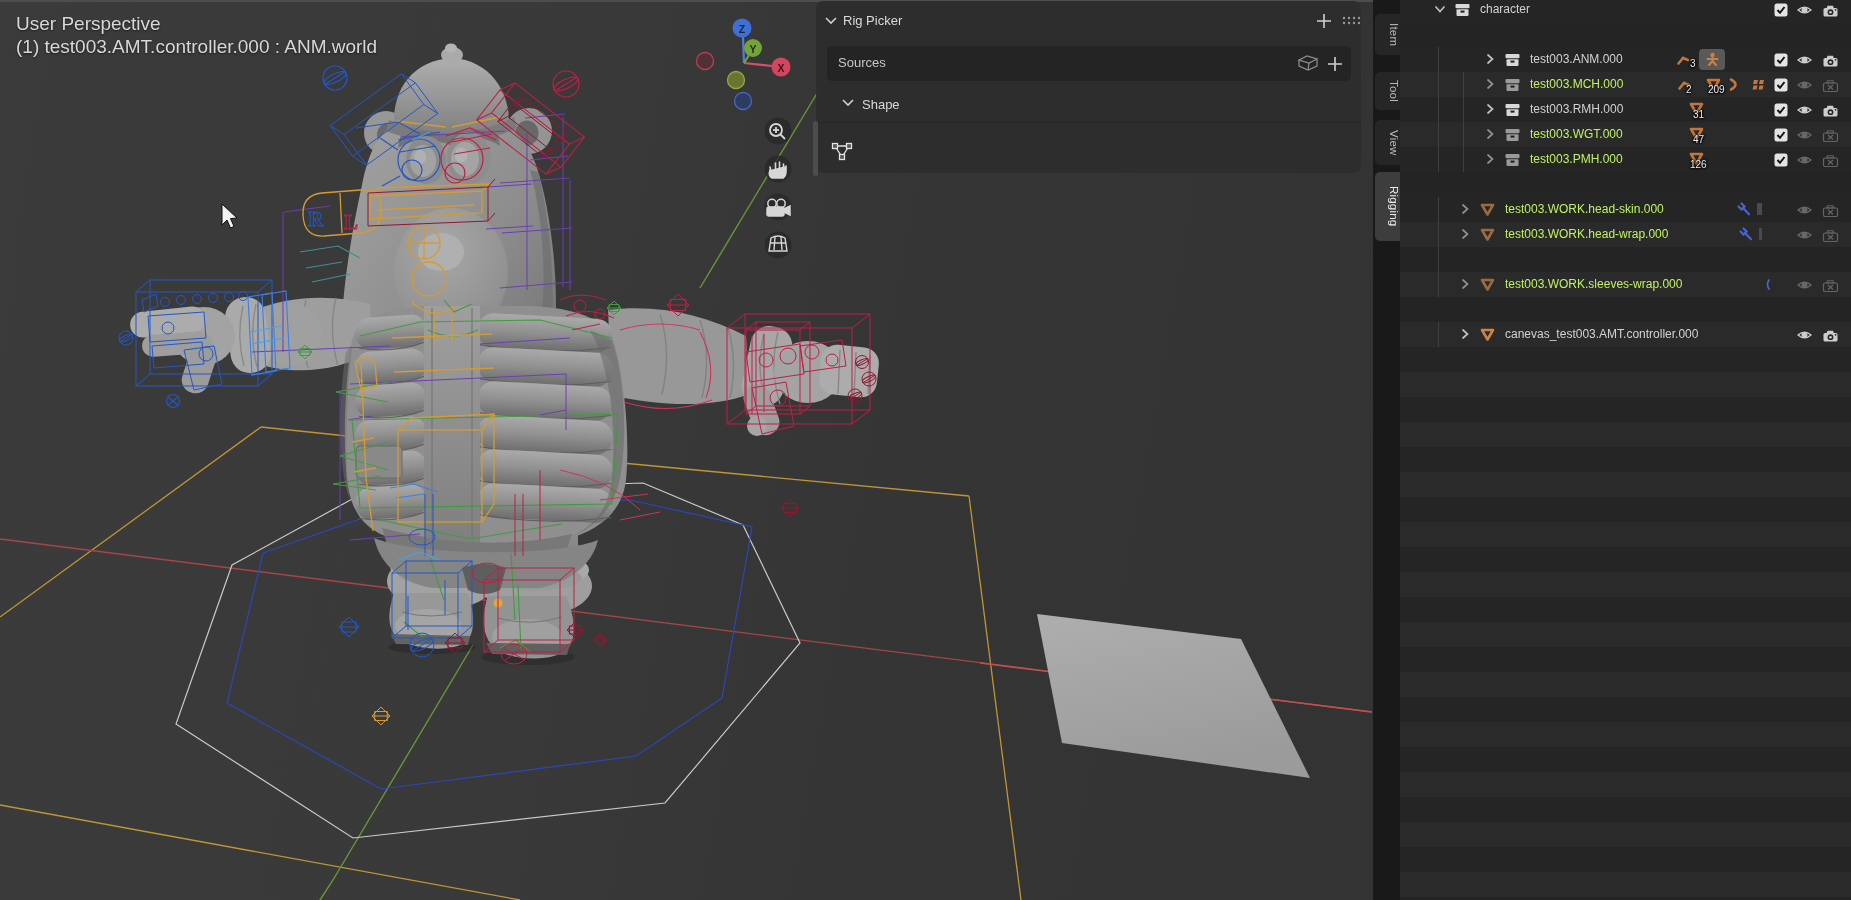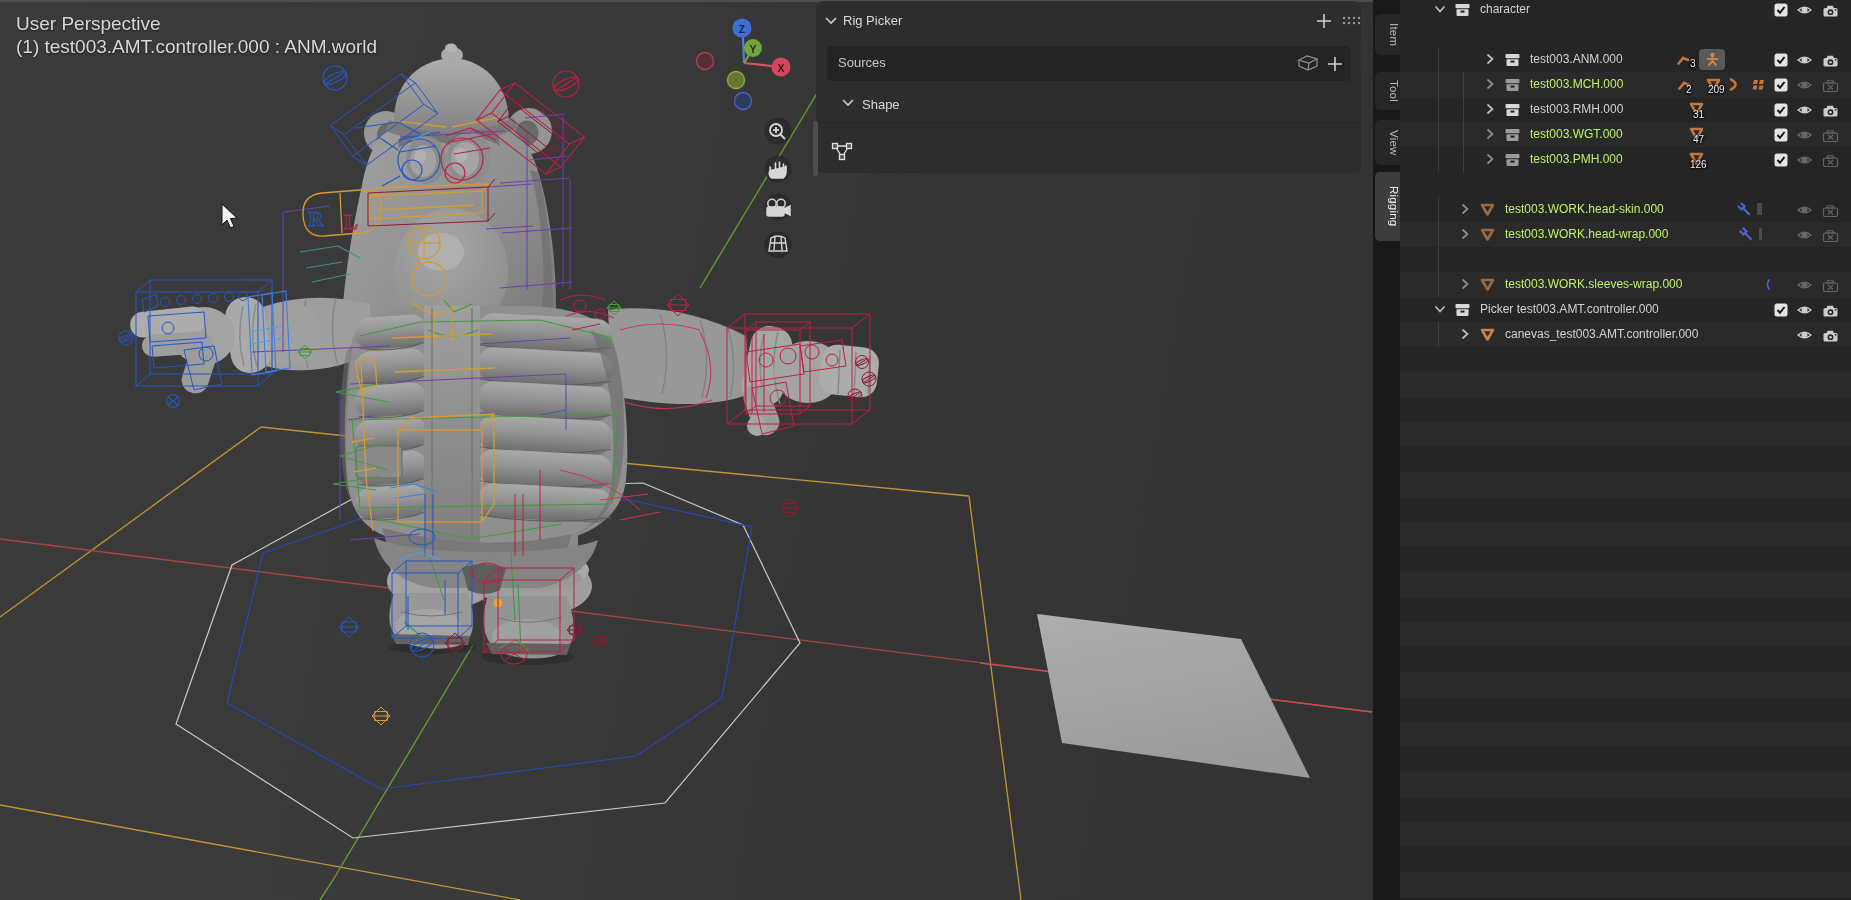--- a/index.html
+++ b/index.html
@@ -793,38 +793,20 @@
         <svg class="ricon" style="left:360px;top:4px" width="16" height="16">
           <use href="#wrench2"></use>
         </svg>
         <svg class="ricon" style="left:396px;top:5px" width="17" height="16">
           <use href="#eye" style="color:#686868"></use>
         </svg>
         <svg class="ricon" style="left:422px;top:5px" width="17" height="16">
           <use href="#camX" style="color:#646464"></use>
         </svg>
       </div>
-<div class="row rA" style="top:297px">
-        <svg class="ricon" style="left:32px;top:4px" width="16" height="16">
-          <use href="#chevD" style="color:#c0c0c0"></use>
-        </svg>
-        <svg class="ricon" style="left:54px;top:4px" width="17" height="17">
-          <use href="#coll" style="color:#d8d8d8"></use>
-        </svg>
-        <span class="rtxt" style="left:80px">Picker test003.AMT.controller.000</span>
-        <svg class="ricon" style="left:374px;top:5.5px" width="14" height="14">
-          <use href="#cbx"></use>
-        </svg>
-        <svg class="ricon" style="left:396px;top:5px" width="17" height="16">
-          <use href="#eye" style="color:#cdcdcd"></use>
-        </svg>
-        <svg class="ricon" style="left:422px;top:5px" width="17" height="16">
-          <use href="#cam" style="color:#cdcdcd"></use>
-        </svg>
-      </div>
 <div class="row rB" style="top:322px">
         <svg class="ricon" style="left:57px;top:4px" width="16" height="16">
           <use href="#chevR" style="color:#c0c0c0"></use>
         </svg>
         <svg class="ricon" style="left:79px;top:4px" width="17" height="17">
           <use href="#tri" style="color:#cc8348"></use>
         </svg>
         <span class="rtxt" style="left:105px">canevas_test003.AMT.controller.000</span>
         <svg class="ricon" style="left:396px;top:5px" width="17" height="16">
           <use href="#eye" style="color:#cdcdcd"></use>

